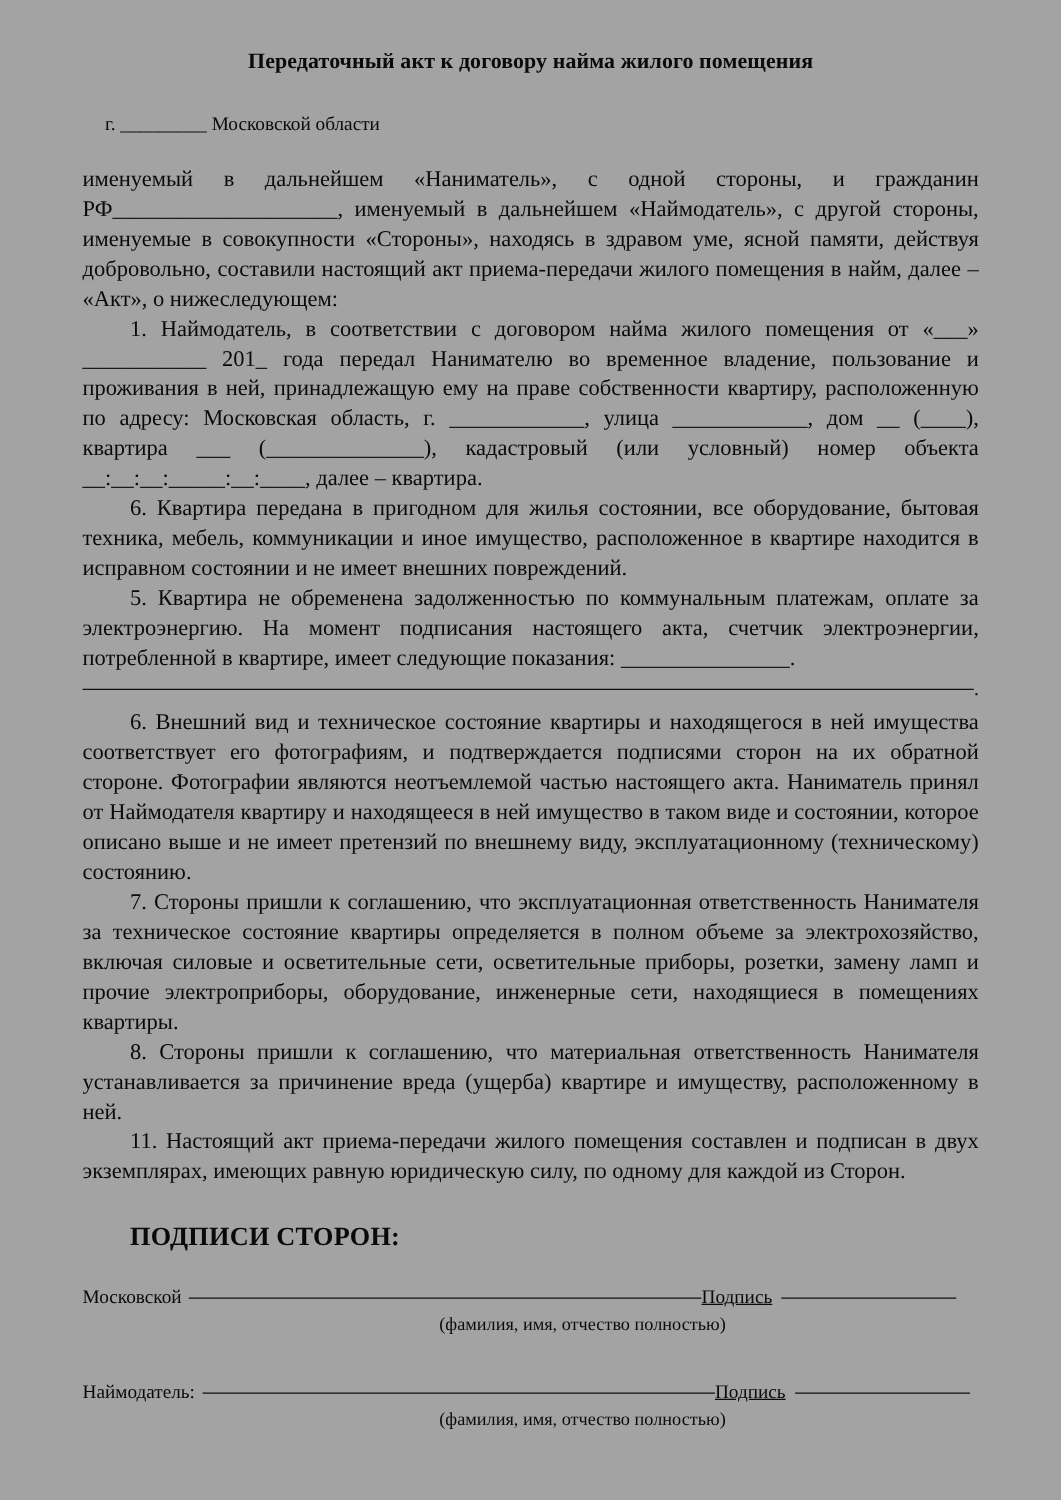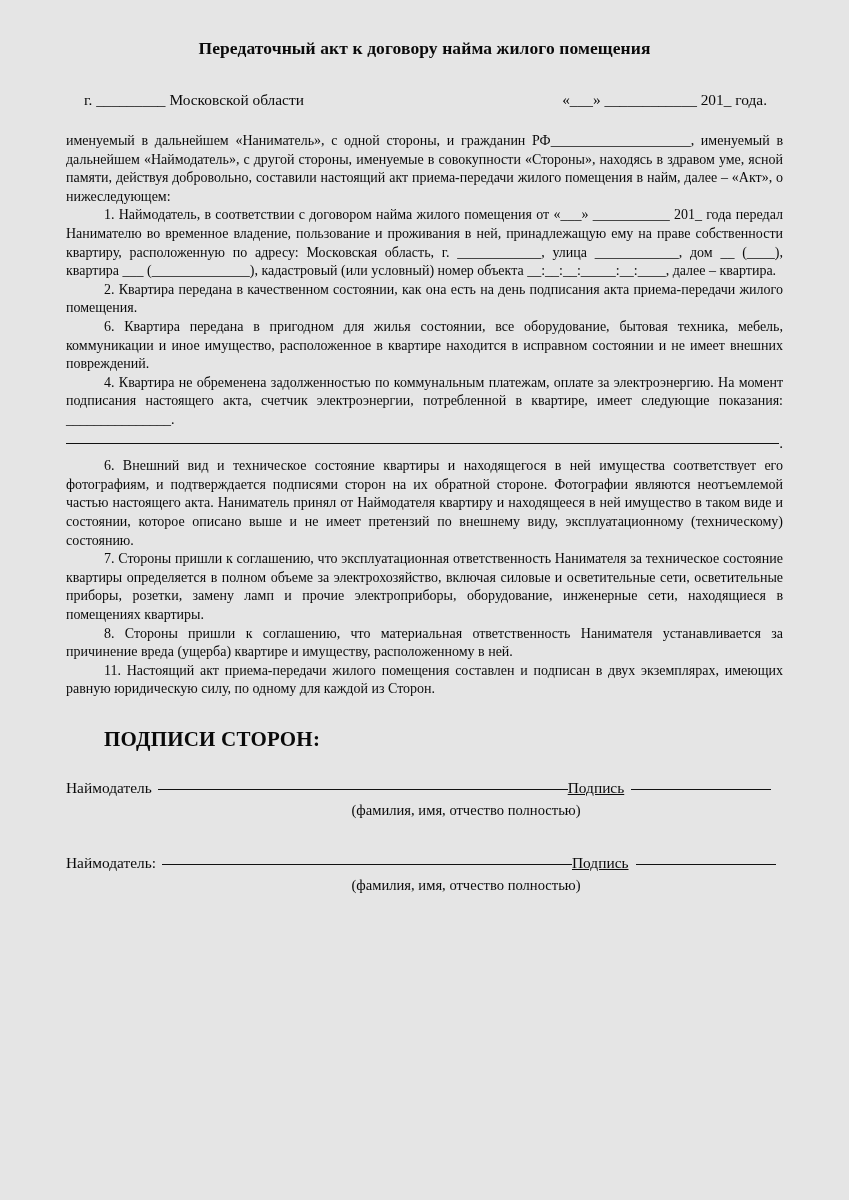--- a/index.html
+++ b/index.html
@@ -4,21 +4,21 @@
 <style>
   html, body {
     margin: 0;
     padding: 0;
     background: #ffffff;
   }
   .page {
     position: relative;
     width: 849px;
     height: 1200px;
-    background: #e5e5e5;
+    background: #a3a3a3;
     box-sizing: border-box;
     padding: 0;
     overflow: hidden;
     font-family: "Liberation Serif", "DejaVu Serif", serif;
     color: #0a0a0a;
   }
   .content {
     position: absolute;
     left: 66px;
     top: 38px;
@@ -42,21 +42,21 @@
     gap: 48px;
   }
   .header-row .city {
     padding-left: 18px;
   }
   .header-row .date {
     padding-right: 16px;
   }
   p.body-par {
     margin: 0;
-    font-size: 14px;
+    font-size: 18px;
     line-height: 1.33;
     text-align: justify;
     text-indent: 38px;
     text-justify: inter-word;
     hyphens: none;
   }
   p.body-par.no-indent {
     text-indent: 0;
   }
   .blank-line-row {
@@ -138,54 +138,52 @@
 </head>
 <body>
 
 <div class="page">
   <div class="content">
 
     <h1 class="doc-title">Передаточный акт к договору найма жилого помещения</h1>
 
     <div class="header-row">
       <span class="city">г. _________ Московской области</span>
-      <span class="date">«___» ____________ 201_ года.</span>
     </div>
 
 
     <p class="body-par no-indent">именуемый в дальнейшем «Наниматель», с одной стороны, и гражданин РФ____________________, именуемый в дальнейшем «Наймодатель», с другой стороны, именуемые в совокупности «Стороны», находясь в здравом уме, ясной памяти, действуя добровольно, составили настоящий акт приема-передачи жилого помещения в найм, далее – «Акт», о нижеследующем:</p>
 
     <p class="body-par">1. Наймодатель, в соответствии с договором найма жилого помещения от «___» ___________ 201_ года передал Нанимателю во временное владение, пользование и проживания в ней, принадлежащую ему на праве собственности квартиру, расположенную по адресу: Московская область, г. ____________, улица ____________, дом __ (____), квартира ___ (______________), кадастровый (или условный) номер объекта __:__:__:_____:__:____, далее – квартира.</p>
 
-    <p class="body-par">2. Квартира передана в качественном состоянии, как она есть на день подписания акта приема-передачи жилого помещения.</p>
 
     <p class="body-par">6. Квартира передана в пригодном для жилья состоянии, все оборудование, бытовая техника, мебель, коммуникации и иное имущество, расположенное в квартире находится в исправном состоянии и не имеет внешних повреждений.</p>
 
-    <p class="body-par">4. Квартира не обременена задолженностью по коммунальным платежам, оплате за электроэнергию. На момент подписания настоящего акта, счетчик электроэнергии, потребленной в квартире, имеет следующие показания: _______________.</p>
+    <p class="body-par">5. Квартира не обременена задолженностью по коммунальным платежам, оплате за электроэнергию. На момент подписания настоящего акта, счетчик электроэнергии, потребленной в квартире, имеет следующие показания: _______________.</p>
 
 
     <div class="blank-line-row">
       <span class="rule-grow"></span>
       <span>.</span>
     </div>
 
     <p class="body-par">6. Внешний вид и техническое состояние квартиры и находящегося в ней имущества соответствует его фотографиям, и подтверждается подписями сторон на их обратной стороне. Фотографии являются неотъемлемой частью настоящего акта. Наниматель принял от Наймодателя квартиру и находящееся в ней имущество в таком виде и состоянии, которое описано выше и не имеет претензий по внешнему виду, эксплуатационному (техническому) состоянию.</p>
 
     <p class="body-par">7. Стороны пришли к соглашению, что эксплуатационная ответственность Нанимателя за техническое состояние квартиры определяется в полном объеме за электрохозяйство, включая силовые и осветительные сети, осветительные приборы, розетки, замену ламп и прочие электроприборы, оборудование, инженерные сети, находящиеся в помещениях квартиры.</p>
 
     <p class="body-par">8. Стороны пришли к соглашению, что материальная ответственность Нанимателя устанавливается за причинение вреда (ущерба) квартире и имуществу, расположенному в ней.</p>
 
 
     <p class="body-par">11. Настоящий акт приема-передачи жилого помещения составлен и подписан в двух экземплярах, имеющих равную юридическую силу, по одному для каждой из Сторон.</p>
 
     <div class="sign-title">ПОДПИСИ СТОРОН:</div>
 
     <div class="sign-block">
       <div class="sign-row">
-        <span class="role">Наймодатель</span>
+        <span class="role">Московской</span>
         <span class="rule-a"></span>
         <span class="rule-b"></span>
         <span class="sig-label">Подпись</span>
         <span class="rule-c"></span>
       </div>
       <div class="caption">(фамилия, имя, отчество полностью)</div>
     </div>
 
     <div class="sign-block sign-row-2">
       <div class="sign-row">

